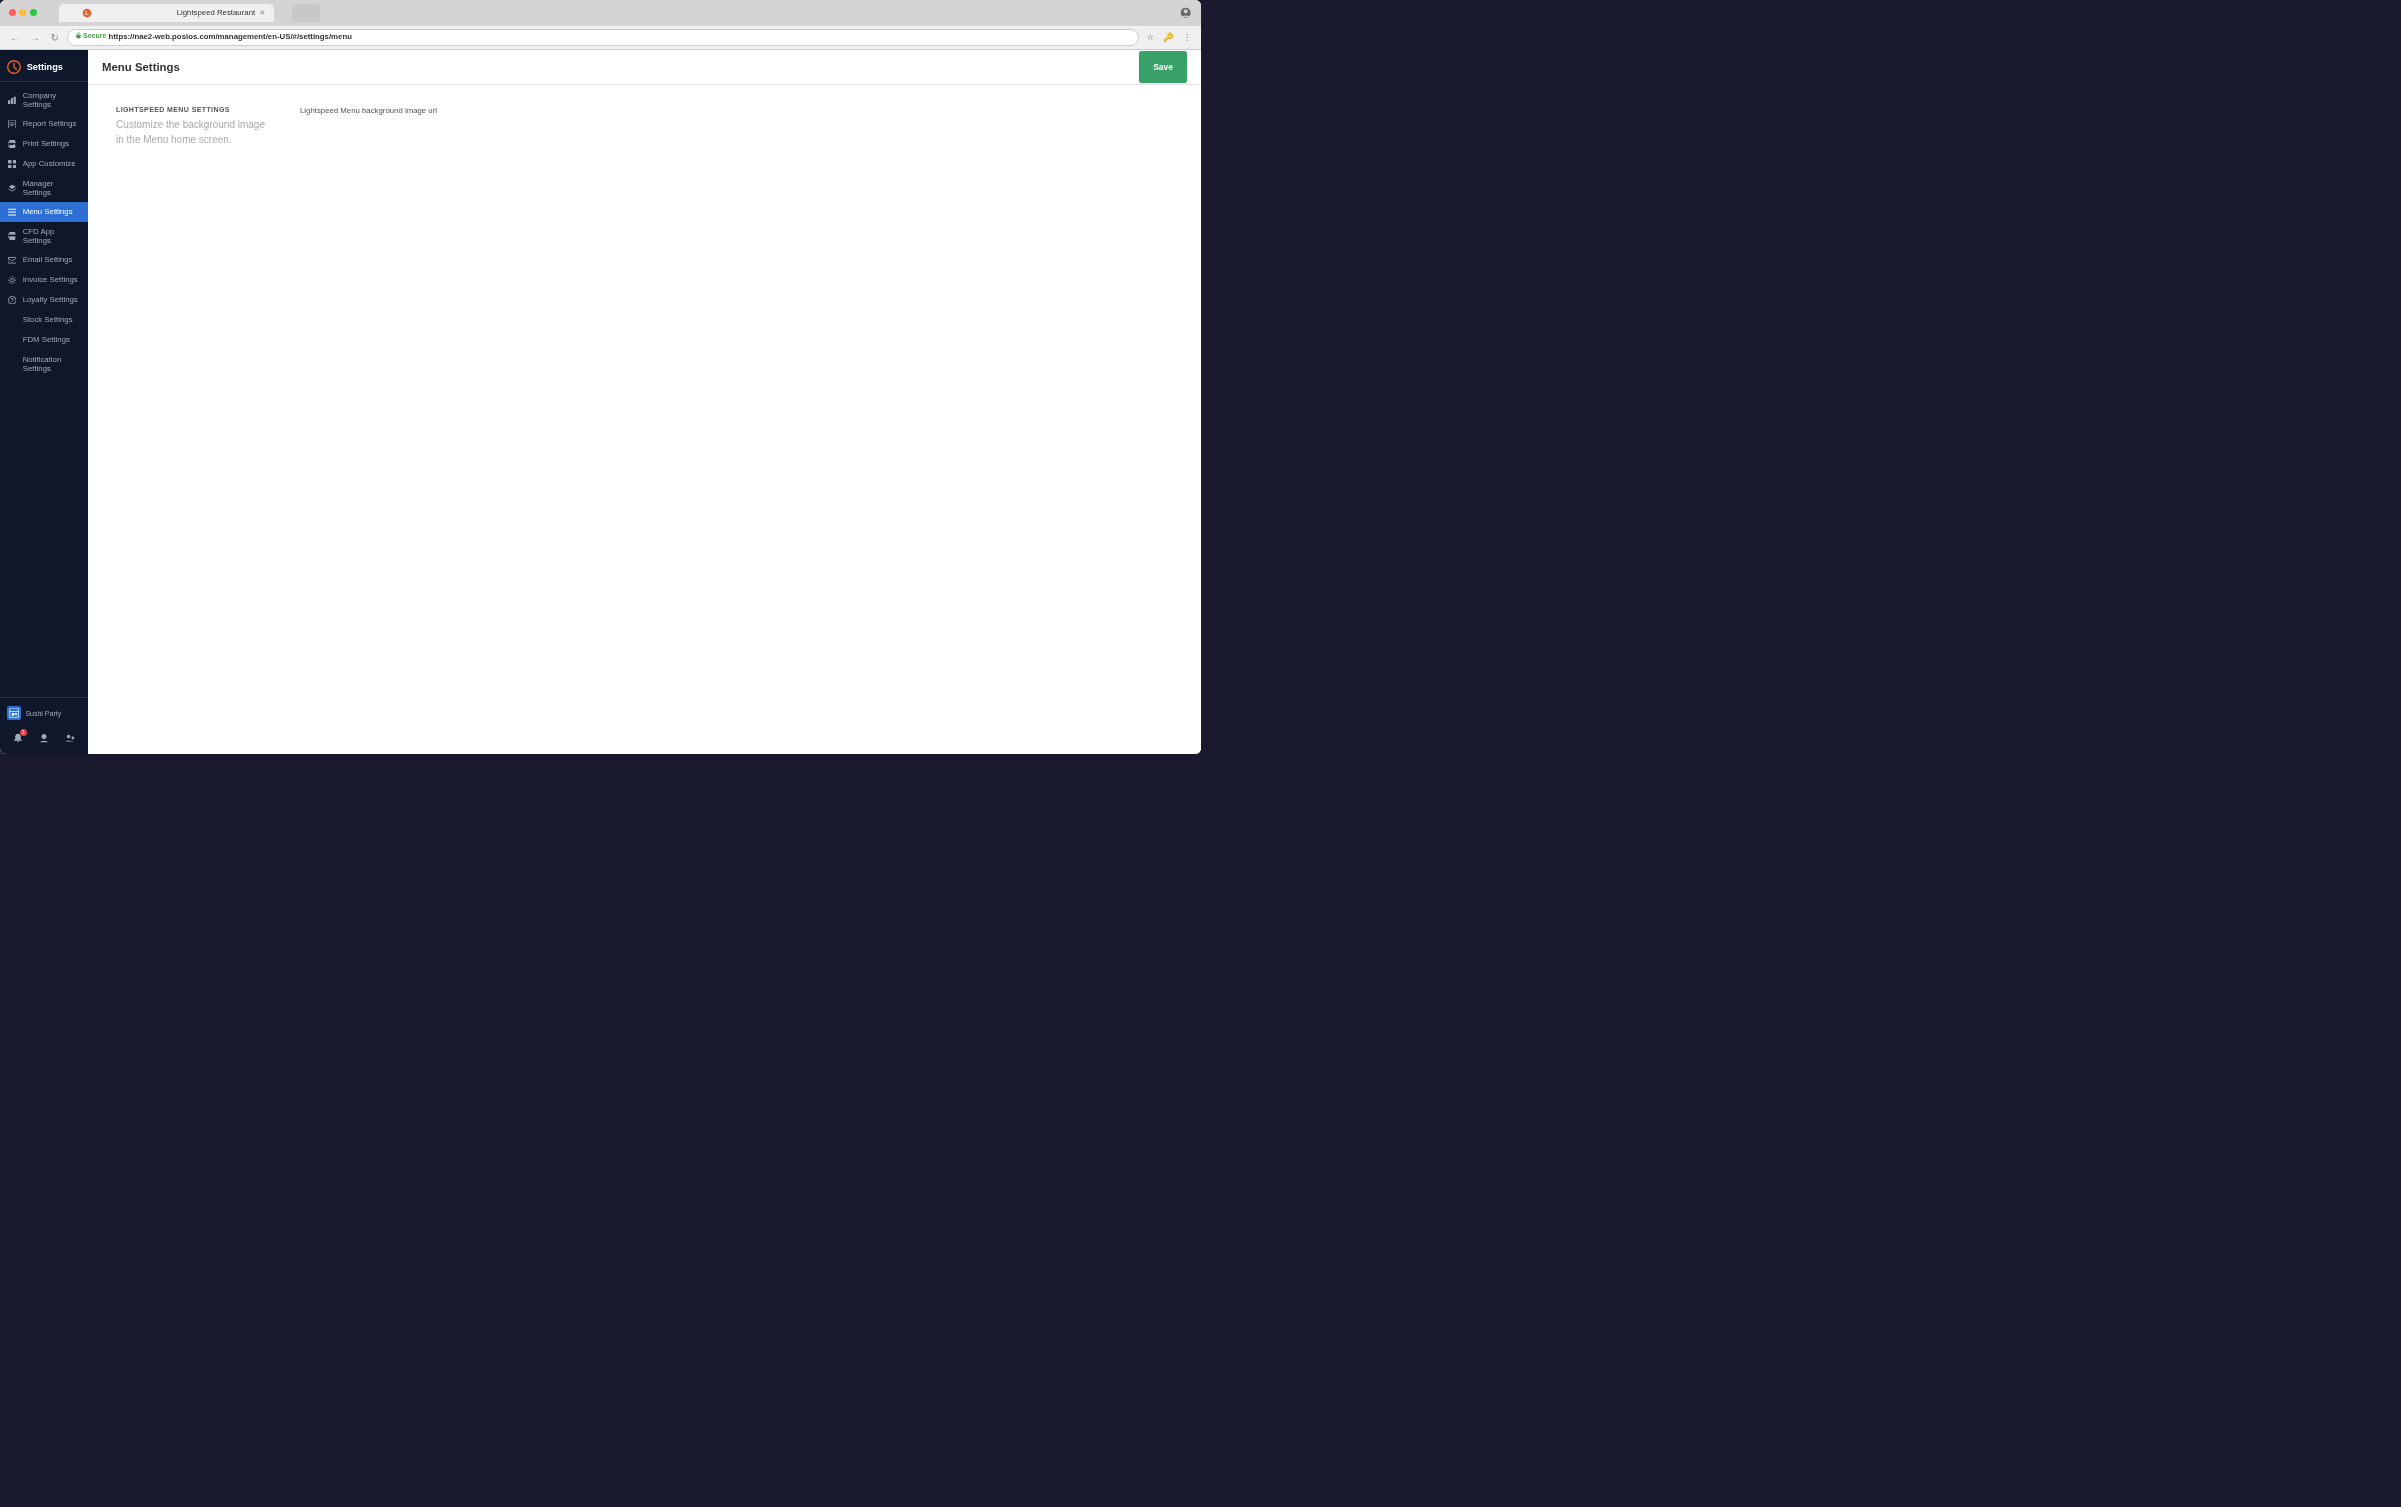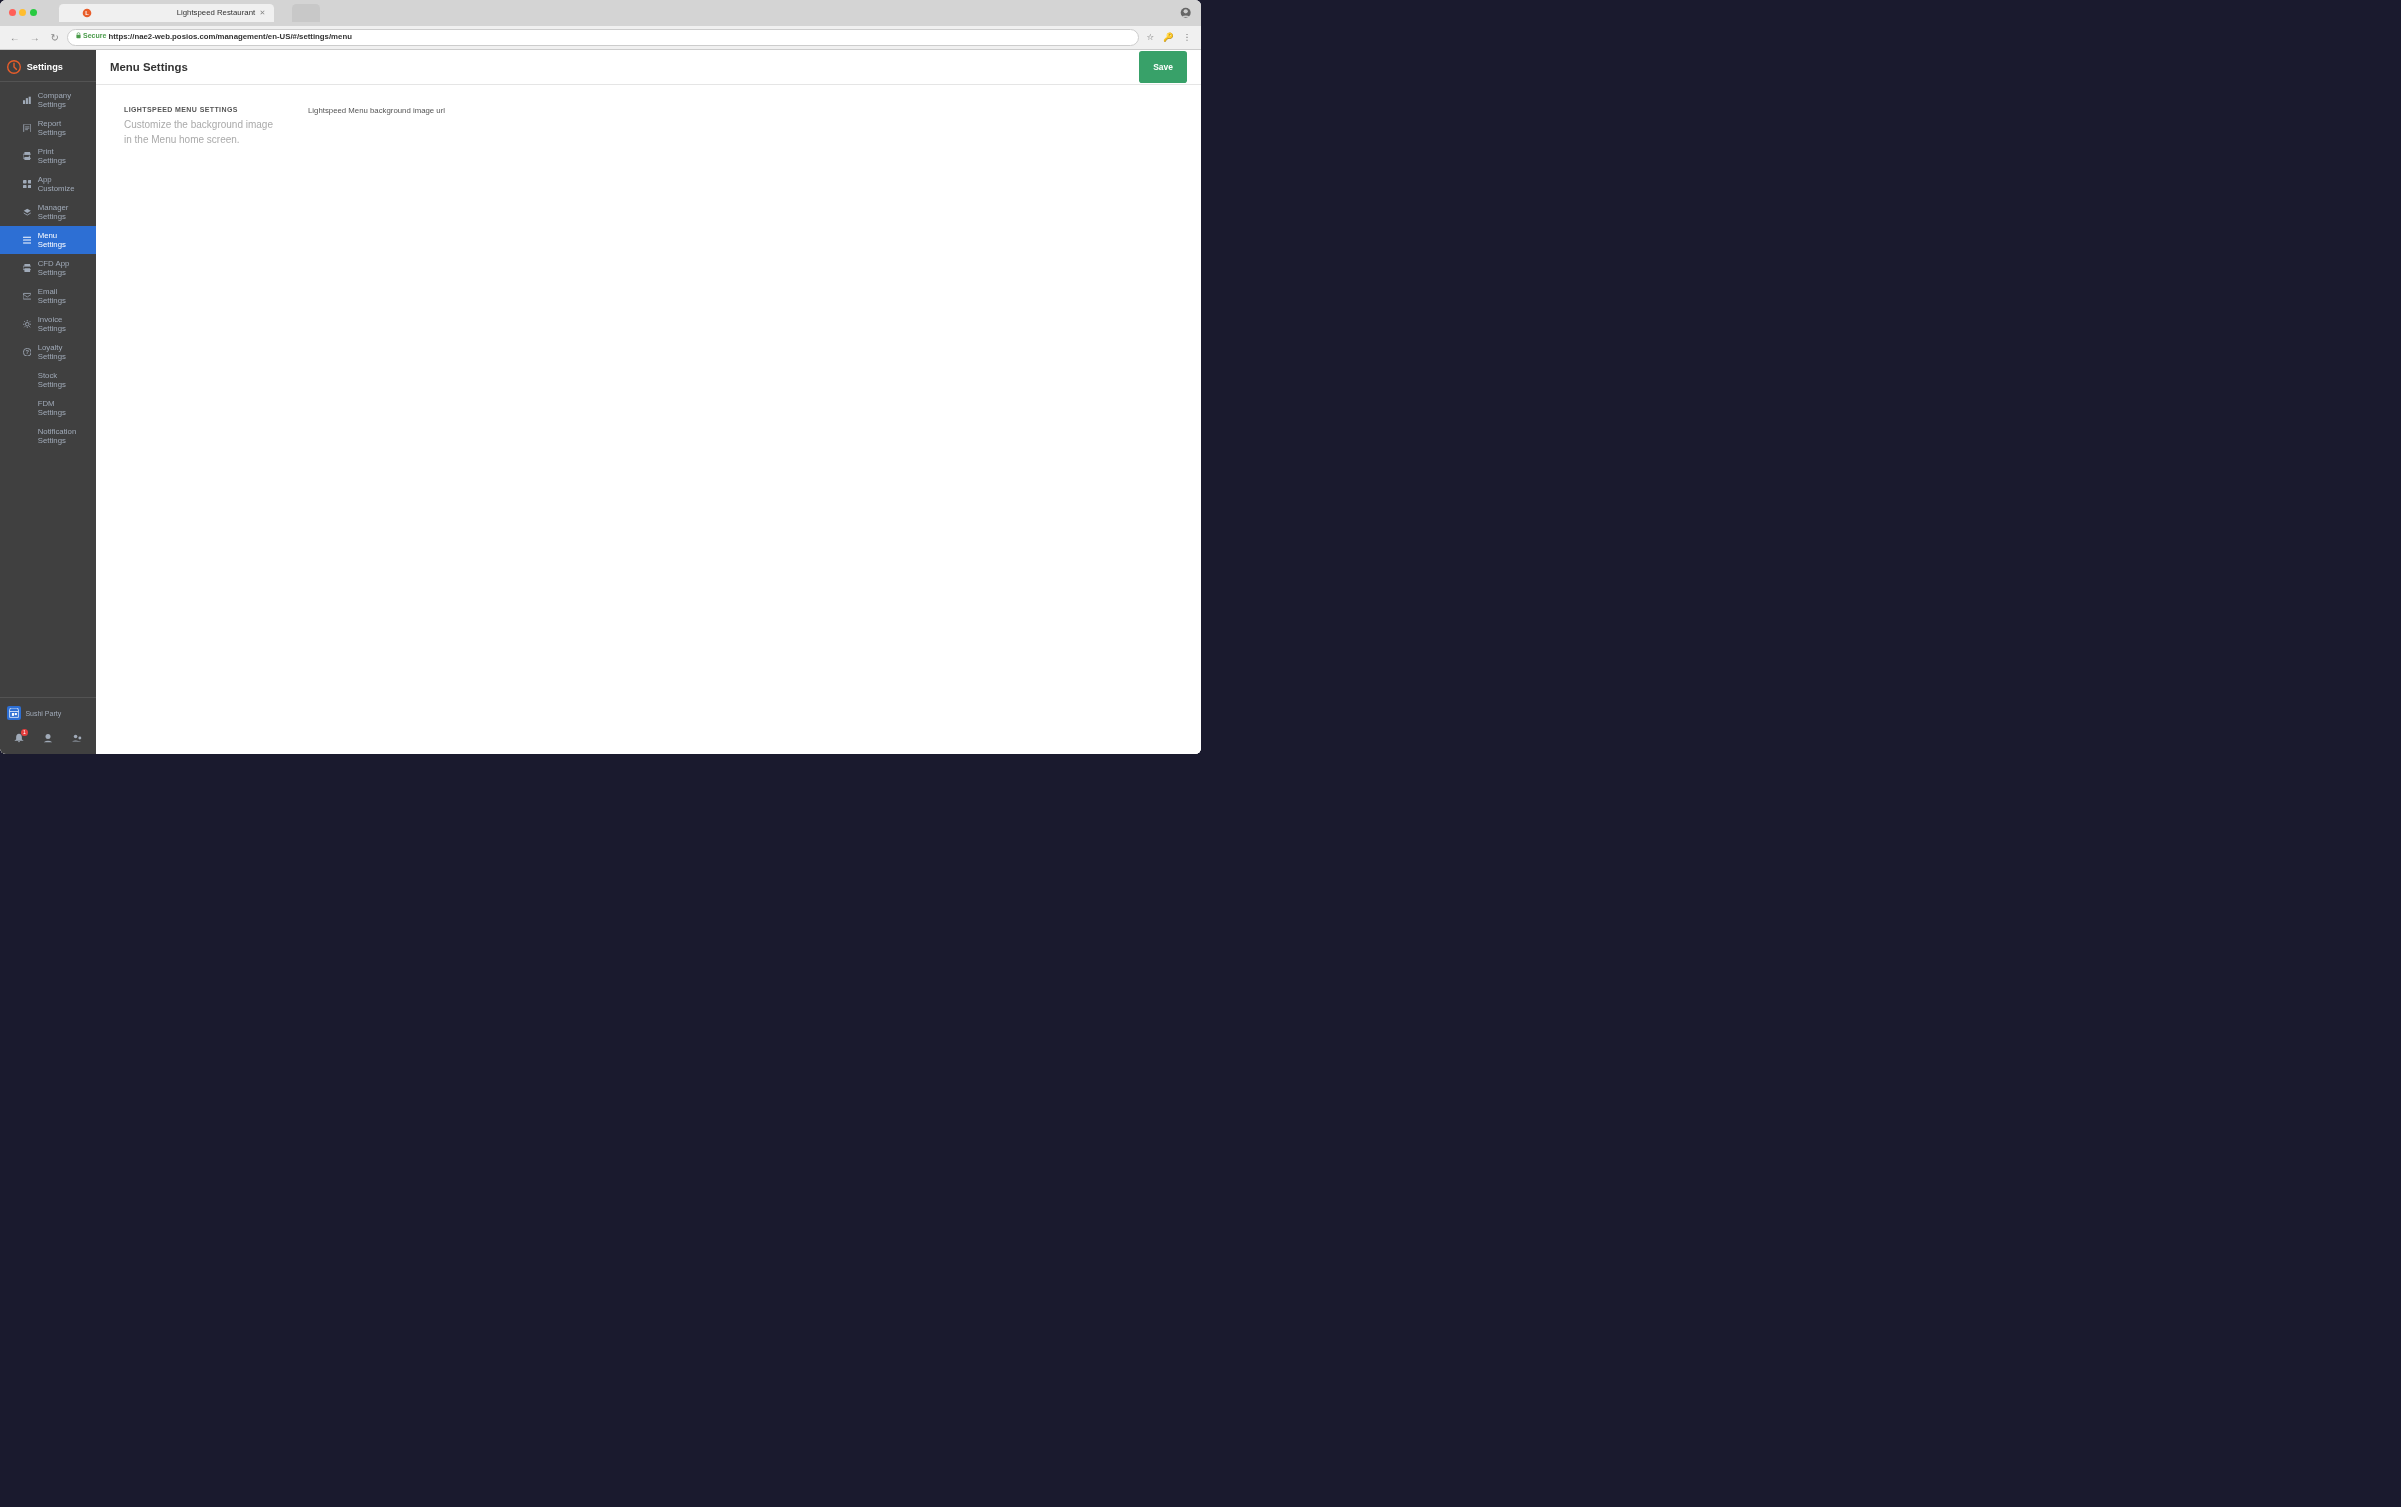--- a/index.html
+++ b/index.html
@@ -21,26 +21,26 @@
     .nav-btn:disabled { color: #ccc; }
     .address-bar { flex: 1; background: white; border: 0.7px solid #ccc; border-radius: 8.5px; padding: 2.1px 7px; font-size: 7.8px; color: #333; display: flex; align-items: flex-start; gap: 2px; height: 17px; font-weight: bold; }
     .secure-badge { color: #4a9b4a; font-size: 7px; display: flex; align-items: center; gap: 1.4px; }
     .address-url { color: #333; font-size: 7.8px; }
     .browser-action-btn { width: 14px; height: 14px; border-radius: 50%; background: transparent; border: none; color: #666; font-size: 8.5px; cursor: pointer; display: flex; align-items: center; justify-content: center; }
 
     
     .app-container { display: flex; flex: 1; height: calc(100% - 50px); background: #f5f5f5; }
 
     
-    .sidebar { width: 96px; background: #404040; color: white; display: flex; flex-direction: column; height: 100%; }
+    .sidebar { width: 88px; background: #0f172a; color: white; display: flex; flex-direction: column; height: 100%; }
     .sidebar-header { padding: 10px 7px 7px; display: flex; align-items: center; gap: 5.7px; border-bottom: 0.7px solid rgba(255,255,255,0.1); }
     .sidebar-logo { width: 14px; height: 14px; }
     .sidebar-title { font-size: 9.2px; font-weight: 600; color: white; }
     .sidebar-nav { flex: 1; padding: 4.3px 0; overflow-y: auto; }
-    .sidebar-item { display: flex; align-items: center; gap: 5.7px; padding: 5px 22px; cursor: pointer; color: #a0aab8; font-size: 7.8px; transition: background 0.15s; }
+    .sidebar-item { display: flex; align-items: center; gap: 5.7px; padding: 5px 7px; cursor: pointer; color: #a0aab8; font-size: 7.8px; transition: background 0.15s; }
     .sidebar-item.active { background: #2d6fd4; color: white; }
     .sidebar-item .item-icon { width: 10px; height: 10px; display: flex; align-items: center; justify-content: center; flex-shrink: 0; }
     .sidebar-footer { padding: 5.7px; border-top: 0.7px solid rgba(255,255,255,0.1); }
     .sidebar-store { display: flex; align-items: center; gap: 4.3px; padding: 2.8px 1.4px; }
     .store-icon { width: 14px; height: 14px; background: #2d6fd4; border-radius: 2.1px; display: flex; align-items: center; justify-content: center; }
     .store-name { font-size: 7px; color: #a0aab8; }
     .sidebar-bottom-actions { display: flex; gap: 2.8px; padding-top: 4.3px; justify-content: space-around; }
     .bottom-action-btn { width: 21px; height: 21px; border-radius: 50%; background: transparent; border: none; color: #a0aab8; cursor: pointer; display: flex; align-items: center; justify-content: center; font-size: 9.2px; position: relative; }
     .notification-badge { position: absolute; top: 1.4px; right: 1.4px; width: 7px; height: 7px; background: #e53e3e; border-radius: 50%; font-size: 5px; color: white; display: flex; align-items: center; justify-content: center; }
 

